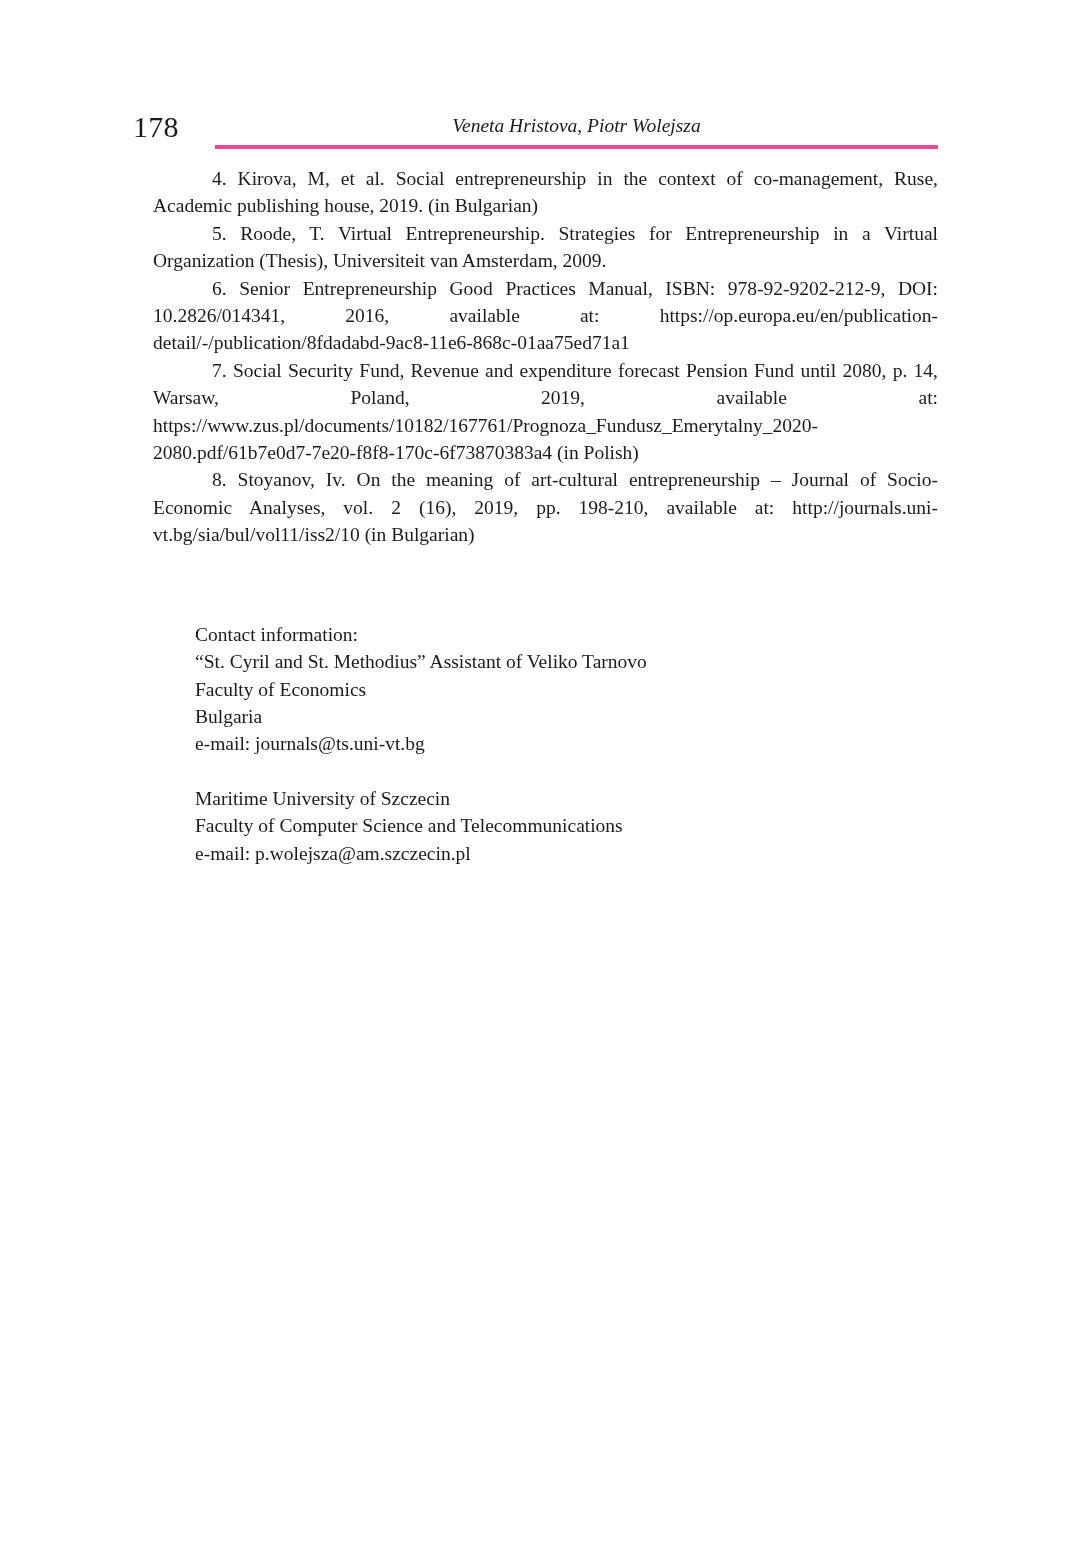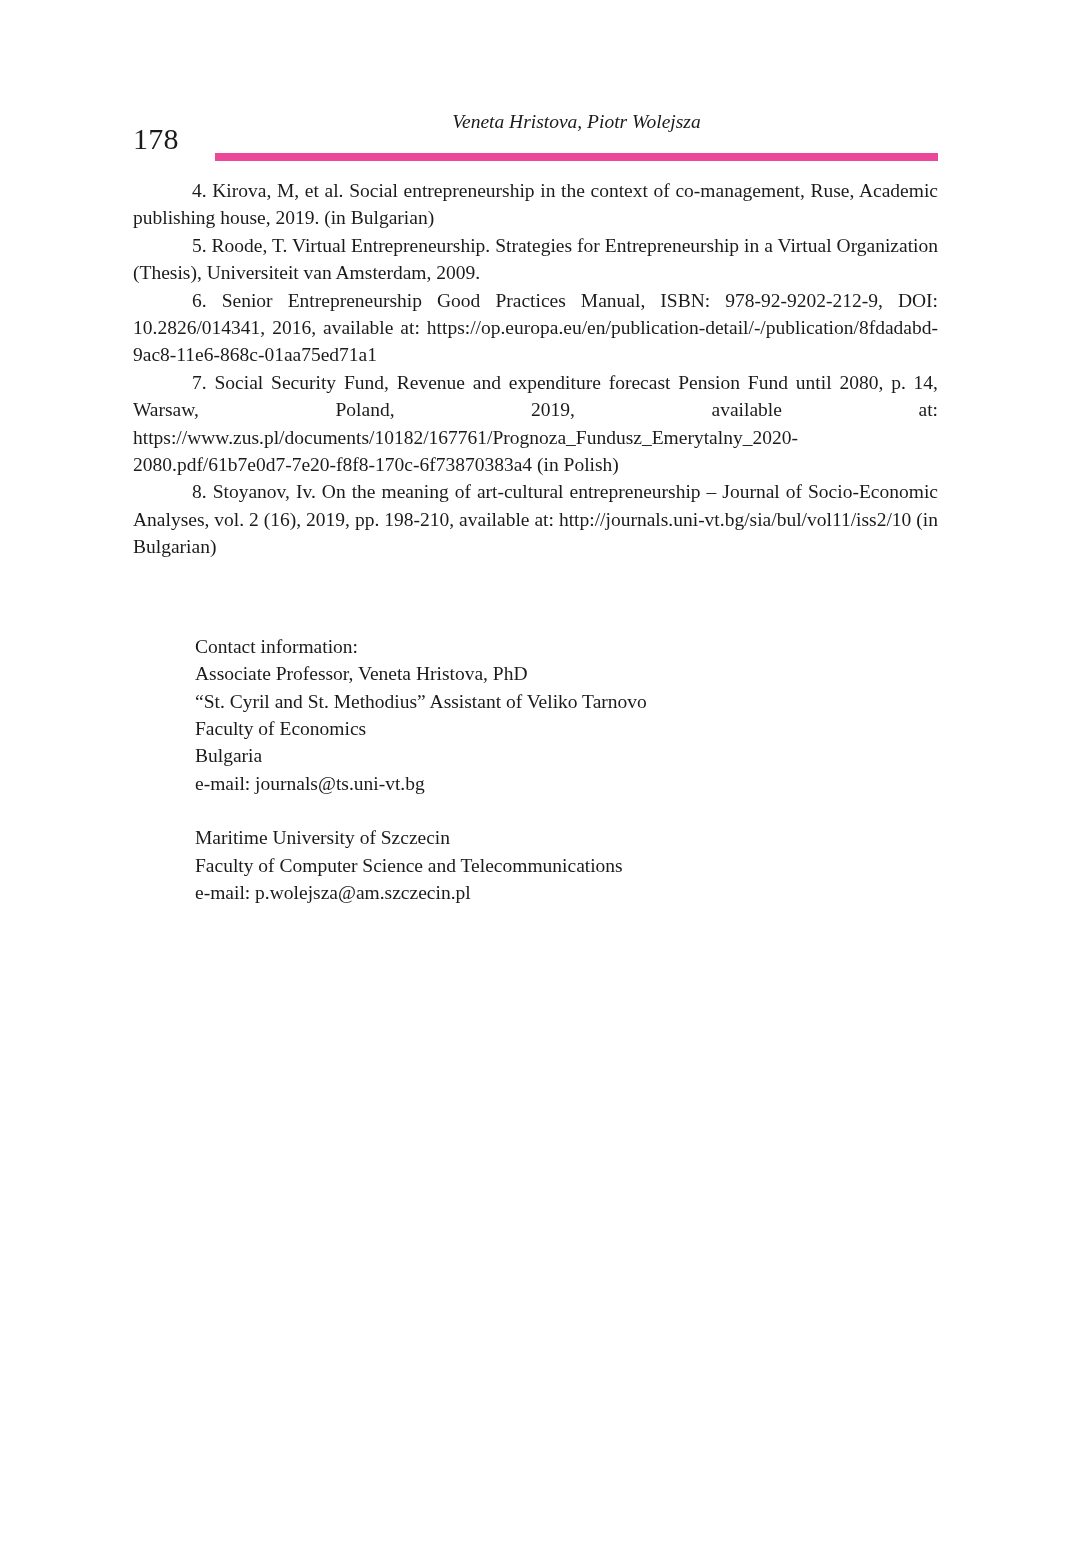--- a/index.html
+++ b/index.html
@@ -24,35 +24,36 @@
   }
   .page-num {
     font-size: 30px;
     line-height: 1;
     padding-bottom: 7px;
     letter-spacing: 0.3px;
   }
   .header-center {
     flex: 1;
     margin-left: 36px;
-    border-bottom: 8px solid #ec4899;
+    border-bottom: 4px solid #ec4899;
     text-align: center;
-    padding-bottom: 21px;
+    padding-bottom: 9px;
   }
   .running-title {
     font-style: italic;
     font-size: 19.5px;
     line-height: 1;
   }
   .body-text {
     margin-top: 16px;
     font-size: 19.5px;
     line-height: 27.4px;
     text-align: justify;
     overflow-wrap: anywhere;
+    margin-left: 20px;
   }
   .ref {
     margin: 0;
     text-indent: 59px;
   }
   .ref-link {
     color: inherit;
     cursor: pointer;
   }
   .contact-block {
@@ -95,21 +96,20 @@
     <p class="ref">
       <span>7. Social Security Fund, Revenue and expenditure forecast Pension Fund until 2080, p. 14, Warsaw, Poland, 2019, available at: </span><a class="ref-link">https://www.zus.pl/documents/10182/167761/Prognoza_Fundusz_Emerytalny_2020-2080.pdf/61b7e0d7-7e20-f8f8-170c-6f73870383a4</a><span> (in Polish)</span>
     </p>
     <p class="ref">
       <span>8. Stoyanov, Iv. On the meaning of art-cultural entrepreneurship – Journal of Socio-Economic Analyses, vol. 2 (16), 2019, pp. 198-210, available at: </span><a class="ref-link">http://journals.uni-vt.bg/sia/bul/vol11/iss2/10</a><span> (in Bulgarian)</span>
     </p>
   </div>
 
   <div class="contact-block first">
     <p class="contact-line">Contact information:</p>
-    <p class="contact-line">Associate Professor, Veneta Hristova, PhD</p>
     <p class="contact-line">“St. Cyril and St. Methodius” Assistant of Veliko Tarnovo</p>
     <p class="contact-line">Faculty of Economics</p>
     <p class="contact-line">Bulgaria</p>
     <p class="contact-line">e-mail: journals@ts.uni-vt.bg</p>
   </div>
 
   <div class="contact-block second">
     <p class="contact-line">Maritime University of Szczecin</p>
     <p class="contact-line">Faculty of Computer Science and Telecommunications</p>
     <p class="contact-line">e-mail: p.wolejsza@am.szczecin.pl</p>

